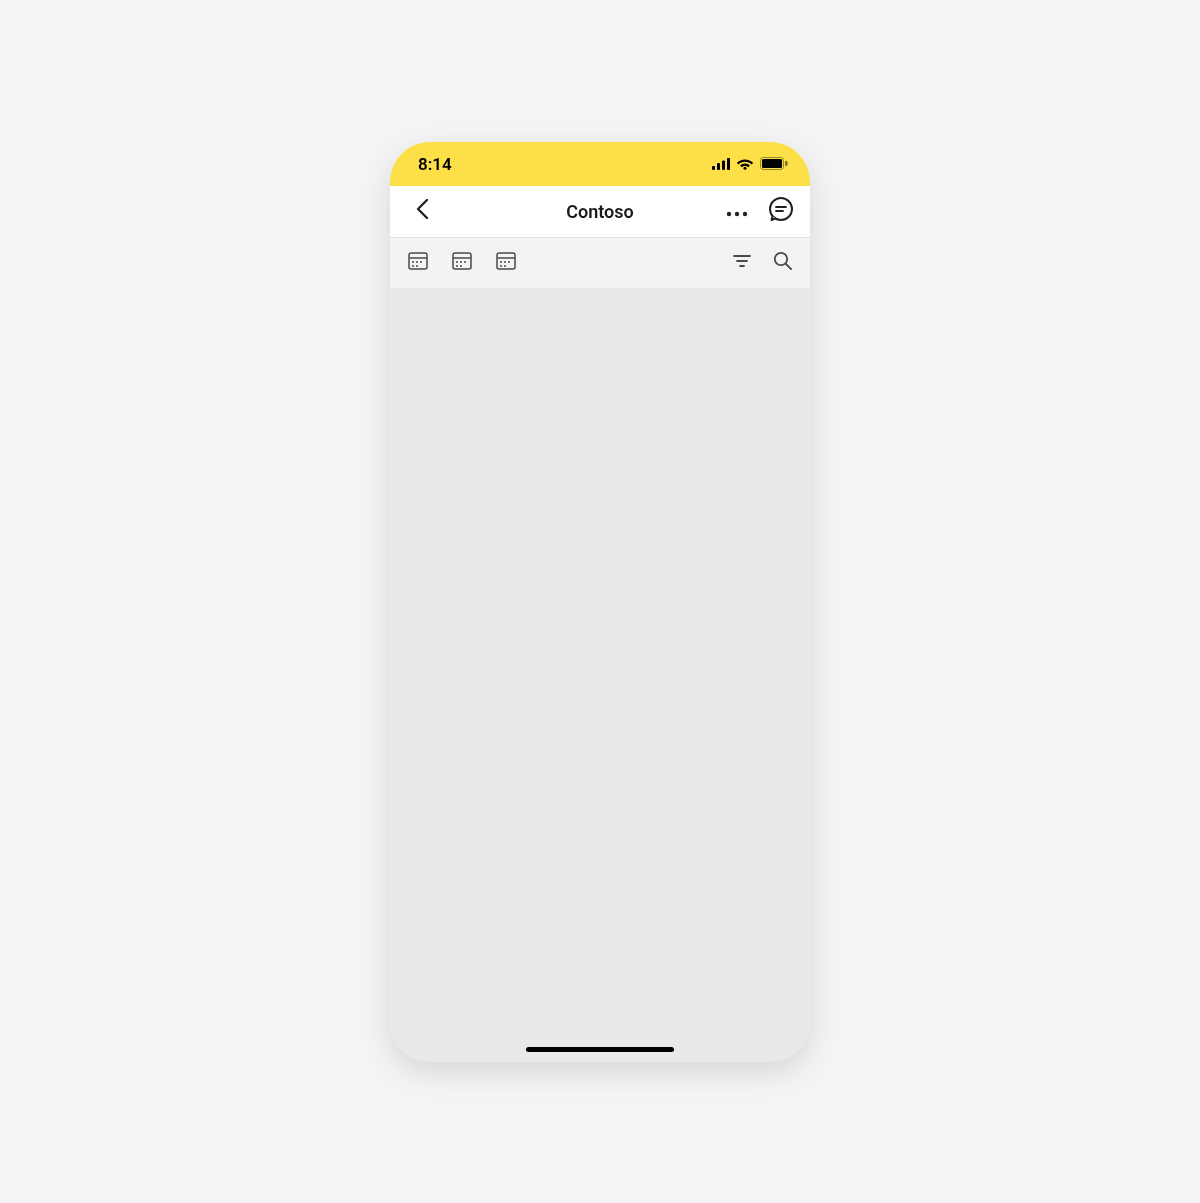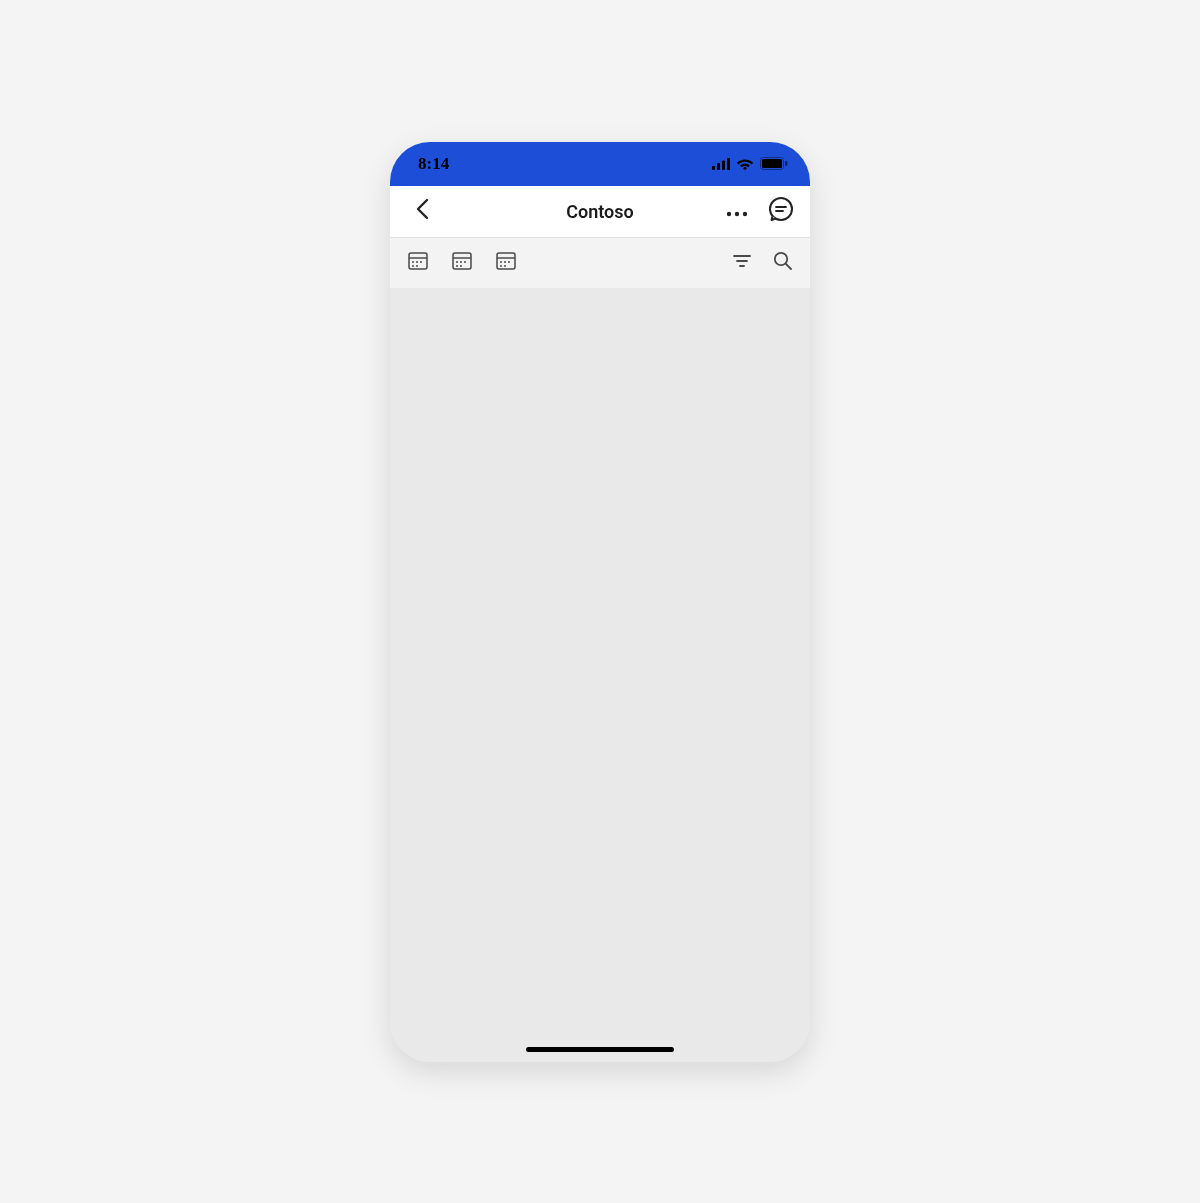--- a/index.html
+++ b/index.html
@@ -32,26 +32,25 @@
       border-radius: 40px;
       box-shadow: 0 10px 30px rgba(0,0,0,0.12);
       overflow: hidden;
       position: relative;
       display: flex;
       flex-direction: column;
     }
     
     .status-bar {
       height: 44px;
-      background: #1d4ed8;
+      background: #fde047;
       display: flex;
       align-items: center;
       justify-content: space-between;
       padding: 0 22px 0 28px;
-      font-family: Liberation Serif, serif;
     }
     .status-time {
       font-size: 17px;
       font-weight: 600;
       color: #000;
     }
     .status-icons {
       display: flex;
       align-items: center;
       gap: 6px;

